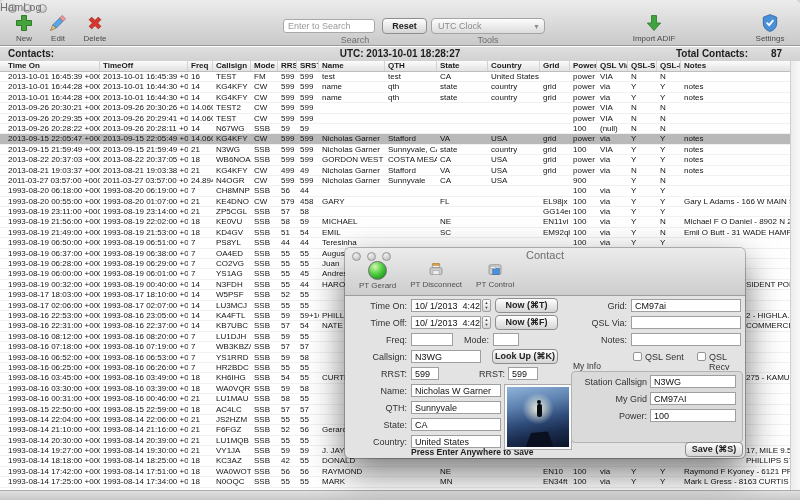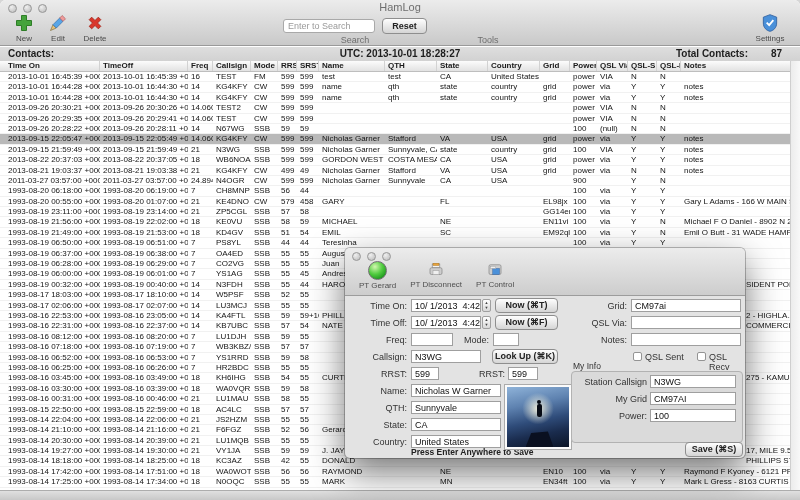--- a/index.html
+++ b/index.html
@@ -3,21 +3,21 @@
 <meta charset="utf-8">
 <style>
   html,body{margin:0;padding:0;}
   body{width:800px;height:500px;position:relative;overflow:hidden;
        font-family:"Liberation Sans",sans-serif;background:#d6d6d6;}
   .win{position:absolute;inset:0;background:#fff;border-radius:6px 6px 0 0;overflow:hidden;}
 
   
   .hdr{position:absolute;left:0;top:0;width:800px;height:46px;
        background:linear-gradient(#ececec,#c9c9c9);border-bottom:1px solid #9a9a9a;box-sizing:border-box;}
-  .wtitle{position:absolute;left:0;top:1px;width:100%;text-align:center;font-size:11px;color:#6e6e6e;}
+  .wtitle{position:absolute;left:0;top:1px;width:100%;text-align:left;font-size:11px;color:#6e6e6e;}
   .lights{position:absolute;left:8px;top:4px;display:flex;gap:6px;}
   .light{width:7px;height:7px;border-radius:50%;background:radial-gradient(circle at 35% 30%,#efefef,#b9b9b9);border:1px solid #979797;}
   .tb-item{position:absolute;top:13px;display:flex;flex-direction:column;align-items:center;gap:1px;
            font-size:8px;color:#4a4a4a;cursor:default;}
   .tb-item svg{width:20px;height:20px;}
   .search-input{position:absolute;left:283px;top:19px;width:92px;height:14px;border:1px solid #a9a9a9;
            border-radius:3px;font-size:9px;padding:0 4px;box-sizing:border-box;background:#fff;
            font-family:"Liberation Sans",sans-serif;}
   .search-input::placeholder{color:#9a9a9a;}
   .btn{background:linear-gradient(#fefefe,#d5d5d5);border:1px solid #8e8e8e;border-radius:4px;
@@ -121,22 +121,32 @@
       <svg viewBox="0 0 24 24">
           <path d="M5 8l3-3 4 4 4-4 3 3-4 4 4 4-3 3-4-4-4 4-3-3 4-4z" fill="#d9362b" stroke="#a32318" stroke-width="1"></path>
         </svg>
       <span>Delete</span>
     </div>
 
     <input class="search-input" type="text" placeholder="Enter to Search" style="">
     <div class="btn reset-btn">Reset</div>
     <span class="caption" style="left:283px;width:144px;">Search</span>
 
+    <div class="popup">
+      <span>UTC Clock</span>
+      <span class="arr">▼</span>
+    </div>
     <span class="caption" style="left:431px;width:114px;">Tools</span>
 
+    <div class="tb-item" style="left:626px;width:56px;">
+      <svg viewBox="0 0 24 24">
+          <path d="M9 3h6v9h5l-8 9-8-9h5z" fill="#3fa33f" stroke="#2b7b2b" stroke-width="1"></path>
+        </svg>
+      <span>Import ADIF</span>
+    </div>
     <div class="tb-item" style="left:748px;width:44px;">
       <svg viewBox="0 0 24 24">
         <path d="M12 2l8 3v7c0 6-4 9-8 10-4-1-8-4-8-10V5z" fill="#4a90d9" stroke="#2d5e9e" stroke-width="1"></path>
         <path d="M8 11.5l3 3 5-6" stroke="#fff" stroke-width="2.2" fill="none"></path>
       </svg>
       <span>Settings</span>
     </div>
   </div>
 
   <div class="statusbar">
@@ -194,20 +204,21 @@
   <div class="footer"></div>
 </div>
 
 <div class="dialog">
   <div class="dlg-head">
     <div class="lights" style="left:7px;top:4px;">
       <span class="light"></span>
       <span class="light"></span>
       <span class="light"></span>
     </div>
+    <div class="dlg-title">Contact</div>
     <div class="dlg-tools">
       <div class="dlg-tool">
         <span class="sphere"></span>
         <span>PT Gerard</span>
       </div>
       <div class="dlg-tool">
         <svg viewBox="0 0 24 24">
           <rect x="7" y="4" width="10" height="5" fill="#f3f3f3" stroke="#8a8a8a"></rect>
           <rect x="8" y="3" width="8" height="3" fill="#e8a33c" stroke="#a87420" stroke-width="0.6"></rect>
           <rect x="4" y="9" width="16" height="9" rx="2" fill="#cdcdcd" stroke="#8a8a8a"></rect>

